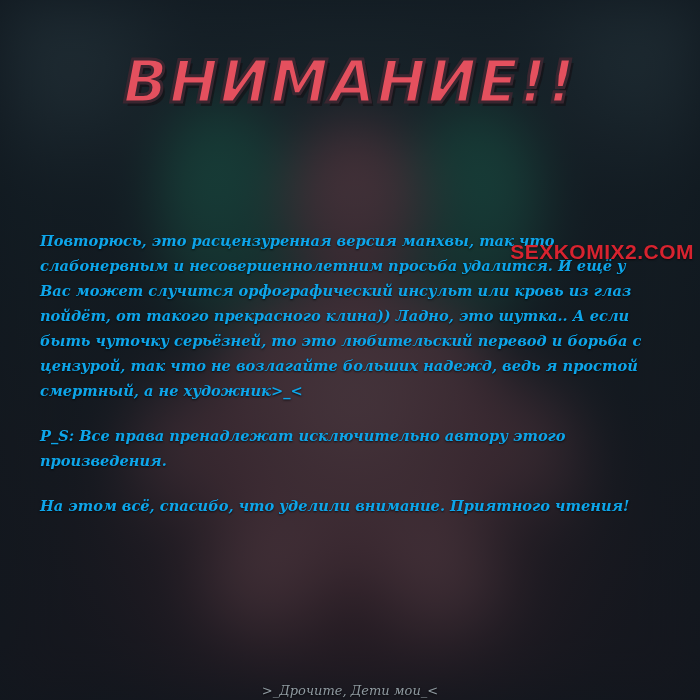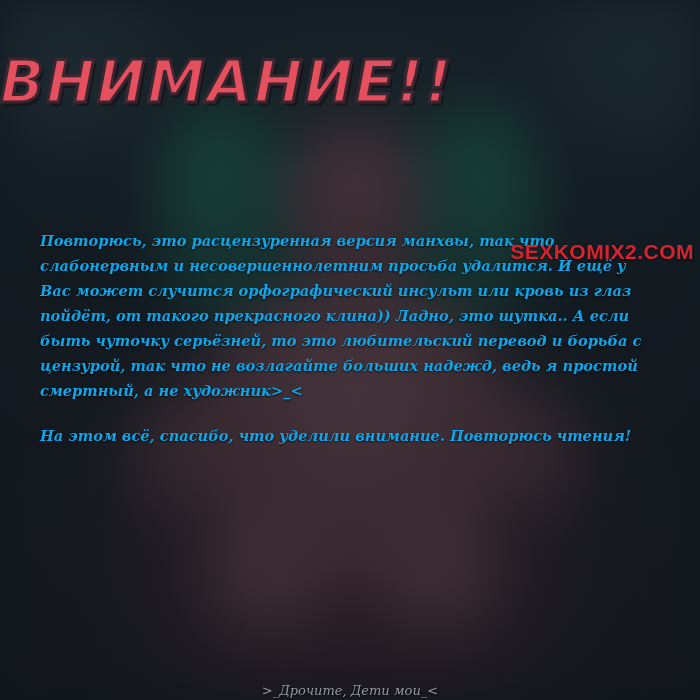--- a/index.html
+++ b/index.html
@@ -92,21 +92,21 @@
   .content {
     position: absolute;
     inset: 0;
   }
 
   .title {
     position: absolute;
     top: 48px;
     left: 0;
     width: 100%;
-    text-align: left;
+    text-align: center;
     font-family: "DejaVu Sans", sans-serif;
     font-weight: 700;
     font-style: italic;
     font-size: 58px;
     letter-spacing: 2px;
     color: #e4505e;
     -webkit-text-stroke: 3px #3a2630;
     text-shadow:
       0 0 2px #52303c,
       3px 4px 0 rgba(20,12,16,0.55);
@@ -173,21 +173,22 @@
   </div>
 
   <div class="scrim"></div>
 
   <div class="content">
 
     <div class="title">ВНИМАНИЕ!!</div>
 
     <div class="body-text">
       <p class="para">Повторюсь, это расцензуренная версия манхвы, так что слабонервным и несовершеннолетним просьба удалится. И ещё у Вас может случится орфографический инсульт или кровь из глаз пойдёт, от такого прекрасного клина)) Ладно, это шутка.. А если быть чуточку серьёзней, то это любительский перевод и борьба с цензурой, так что не возлагайте больших надежд, ведь я простой смертный, а не художник&gt;_&lt;</p>
-      <p class="para">На этом всё, спасибо, что уделили внимание. Повторюсь чтения!</p>
+      <p class="para">P_S: Все права пренадлежат исключительно автору этого произведения.</p>
+      <p class="para">На этом всё, спасибо, что уделили внимание. Приятного чтения!</p>
     </div>
 
     <div class="watermark">SEXKOMIX2.COM</div>
 
     <div class="footer-note">&gt;_Дрочите, Дети мои_&lt;</div>
 
   </div>
 </div>
 
 </body></html>

